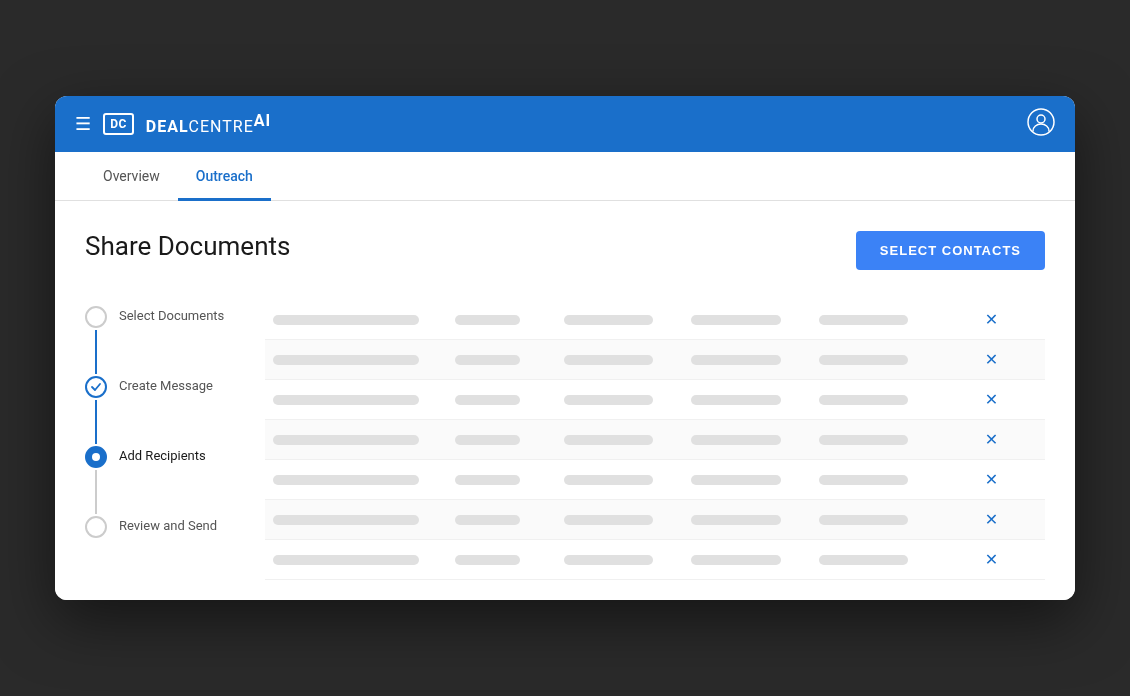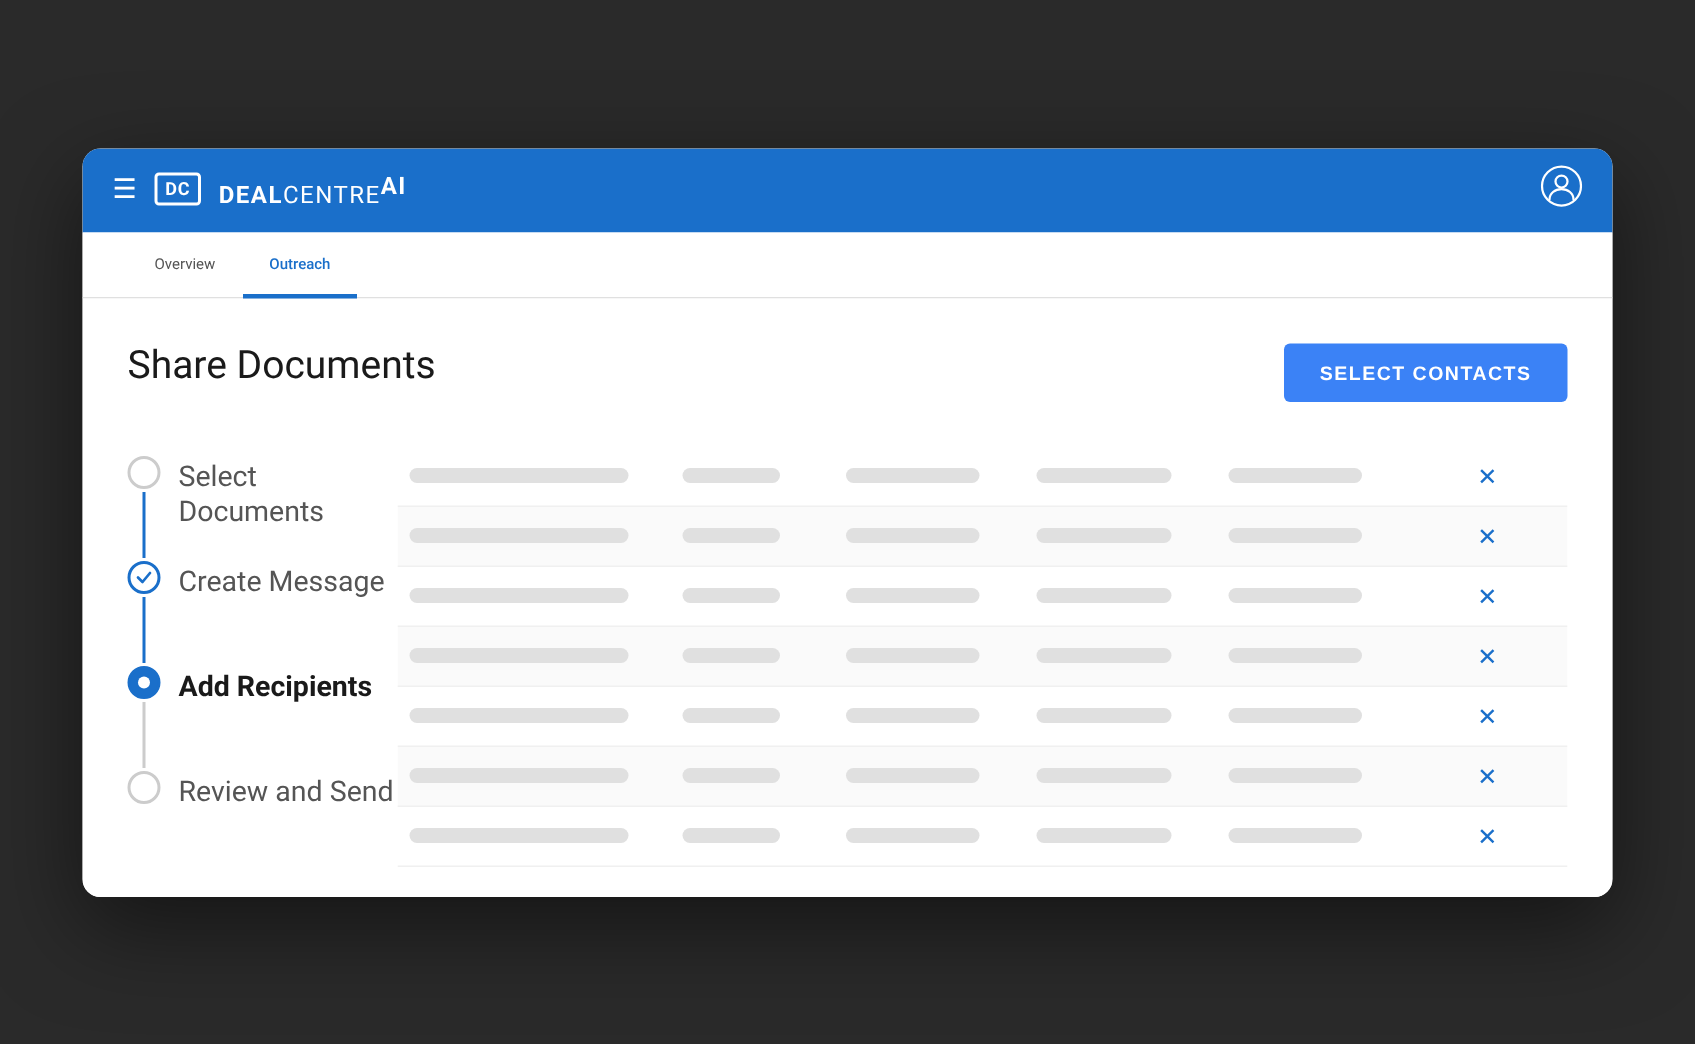--- a/index.html
+++ b/index.html
@@ -69,21 +69,21 @@
     }
     
     .nav {
       display: flex;
       border-bottom: 1px solid #e0e0e0;
       padding: 0 30px;
       background: #fff;
     }
     .nav-item {
       padding: 16px 18px 14px;
-      font-size: 10px;
+      font-size: 14px;
       color: #555;
       cursor: pointer;
       border-bottom: 3px solid transparent;
       margin-bottom: -1px;
     }
     .nav-item.active {
       color: #1a6fca;
       border-bottom-color: #1a6fca;
       font-weight: 500;
     }
@@ -162,26 +162,26 @@
     .step-line {
       width: 2px;
       height: 44px;
       background: #1a6fca;
       margin: 2px 0;
     }
     .step-line.inactive {
       background: #ccc;
     }
     .step-label {
-      font-size: 19px;
+      font-size: 13px;
       color: #555;
       padding-top: 2px;
     }
     .step-label.active {
-      font-weight: 700;
+      font-weight: 400;
       color: #1a1a1a;
     }
     
     .table-area {
       flex: 1;
       overflow: hidden;
     }
     .table-wrapper {
       width: 100%;
     }

